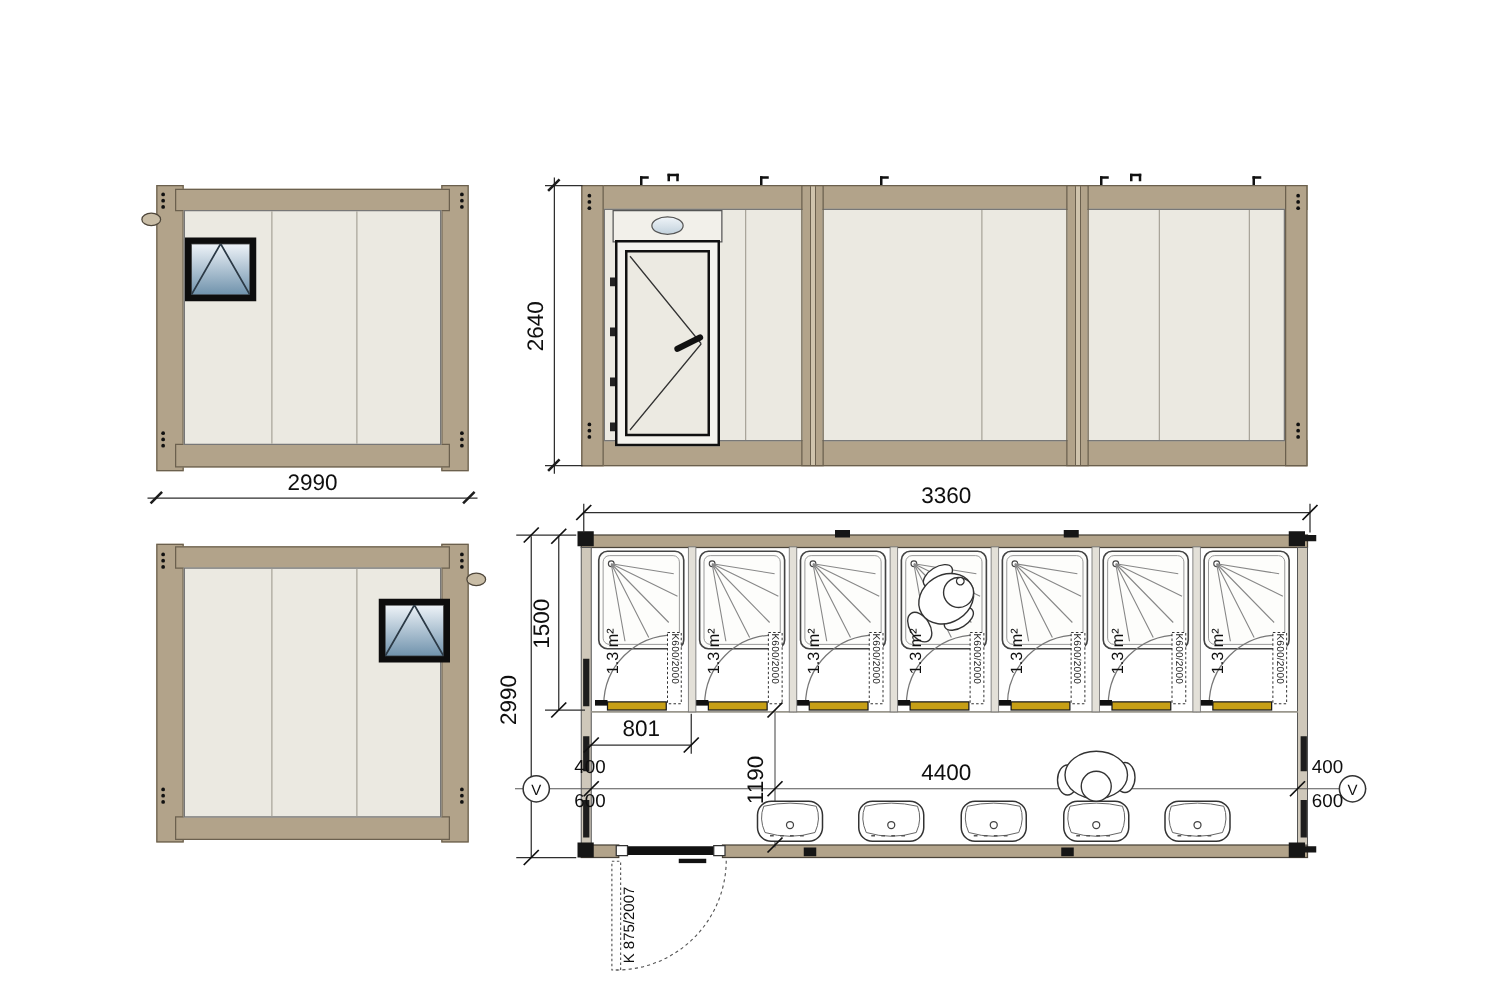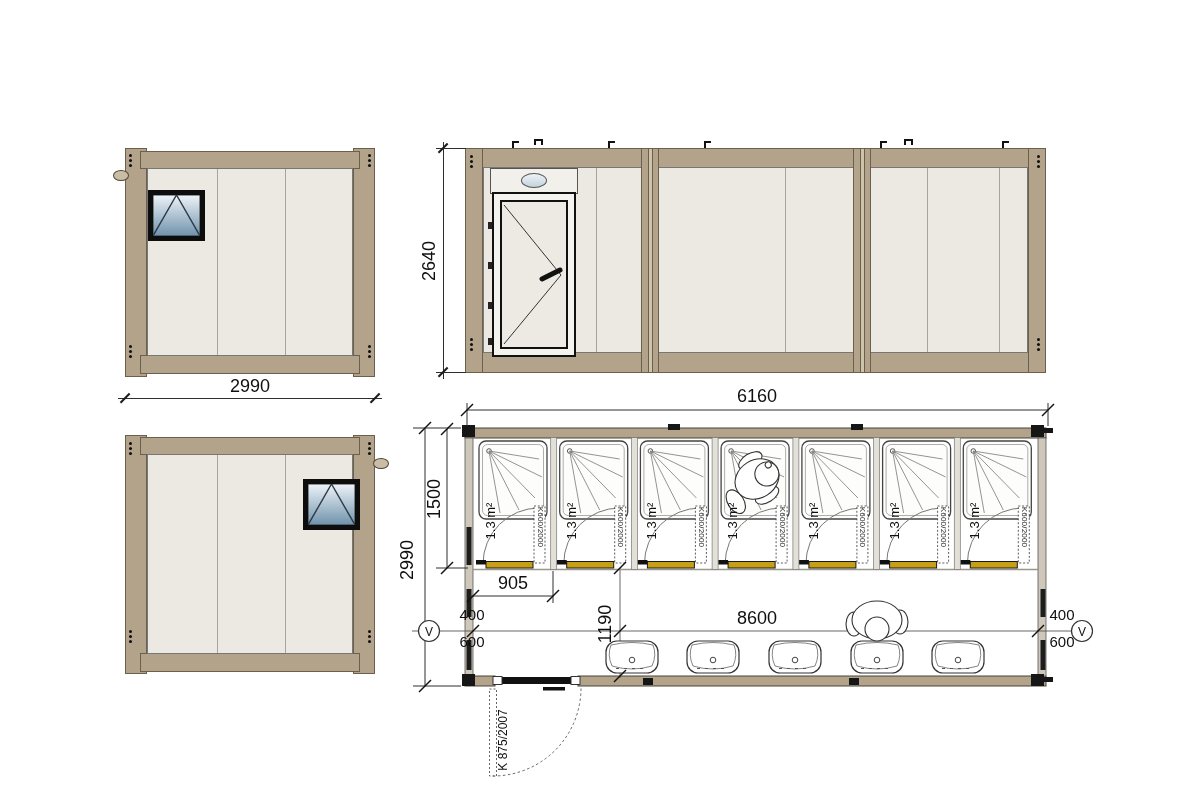--- a/index.html
+++ b/index.html
@@ -284,25 +284,25 @@
         <line x1="1032" y1="637" x2="1044" y2="625"></line>
       <line x1="614" y1="637" x2="626" y2="625"></line>
       <line x1="614" y1="574" x2="626" y2="562"></line>
         <line x1="614" y1="682" x2="626" y2="670"></line>
     </g>
 
     <circle cx="429" cy="631" r="10.5" fill="#fff" stroke="#333" stroke-width="1.2"></circle>
     <circle cx="1082" cy="631" r="10.5" fill="#fff" stroke="#333" stroke-width="1.2"></circle>
   </svg>
 
-  <div class="lbl" style="left:757px;top:407px;">6160</div>
+  <div class="lbl" style="left:757px;top:407px;">3360</div>
   <div class="lbl rt" style="left:407px;top:560px;">2990</div>
   <div class="lbl rt" style="left:434px;top:499px;">1500</div>
-  <div class="lbl" style="left:513px;top:594px;">905</div>
-  <div class="lbl" style="left:757px;top:629px;">8600</div>
+  <div class="lbl" style="left:513px;top:594px;">801</div>
+  <div class="lbl" style="left:757px;top:629px;">4400</div>
   <div class="lbl rt" style="left:605px;top:624px;">1190</div>
 
   <div class="lbl small ctr" style="left:472px;top:614px;">400</div>
   <div class="lbl small ctr" style="left:472px;top:641px;">600</div>
   <div class="lbl small ctr" style="left:1062px;top:614px;">400</div>
   <div class="lbl small ctr" style="left:1062px;top:641px;">600</div>
   <div class="lbl vent-letter ctr" style="left:429px;top:632px;">V</div>
   <div class="lbl vent-letter ctr" style="left:1082px;top:632px;">V</div>
 
   <div class="lbl area-lbl rt" style="left:490px;top:521px;">1.3 m²</div>

